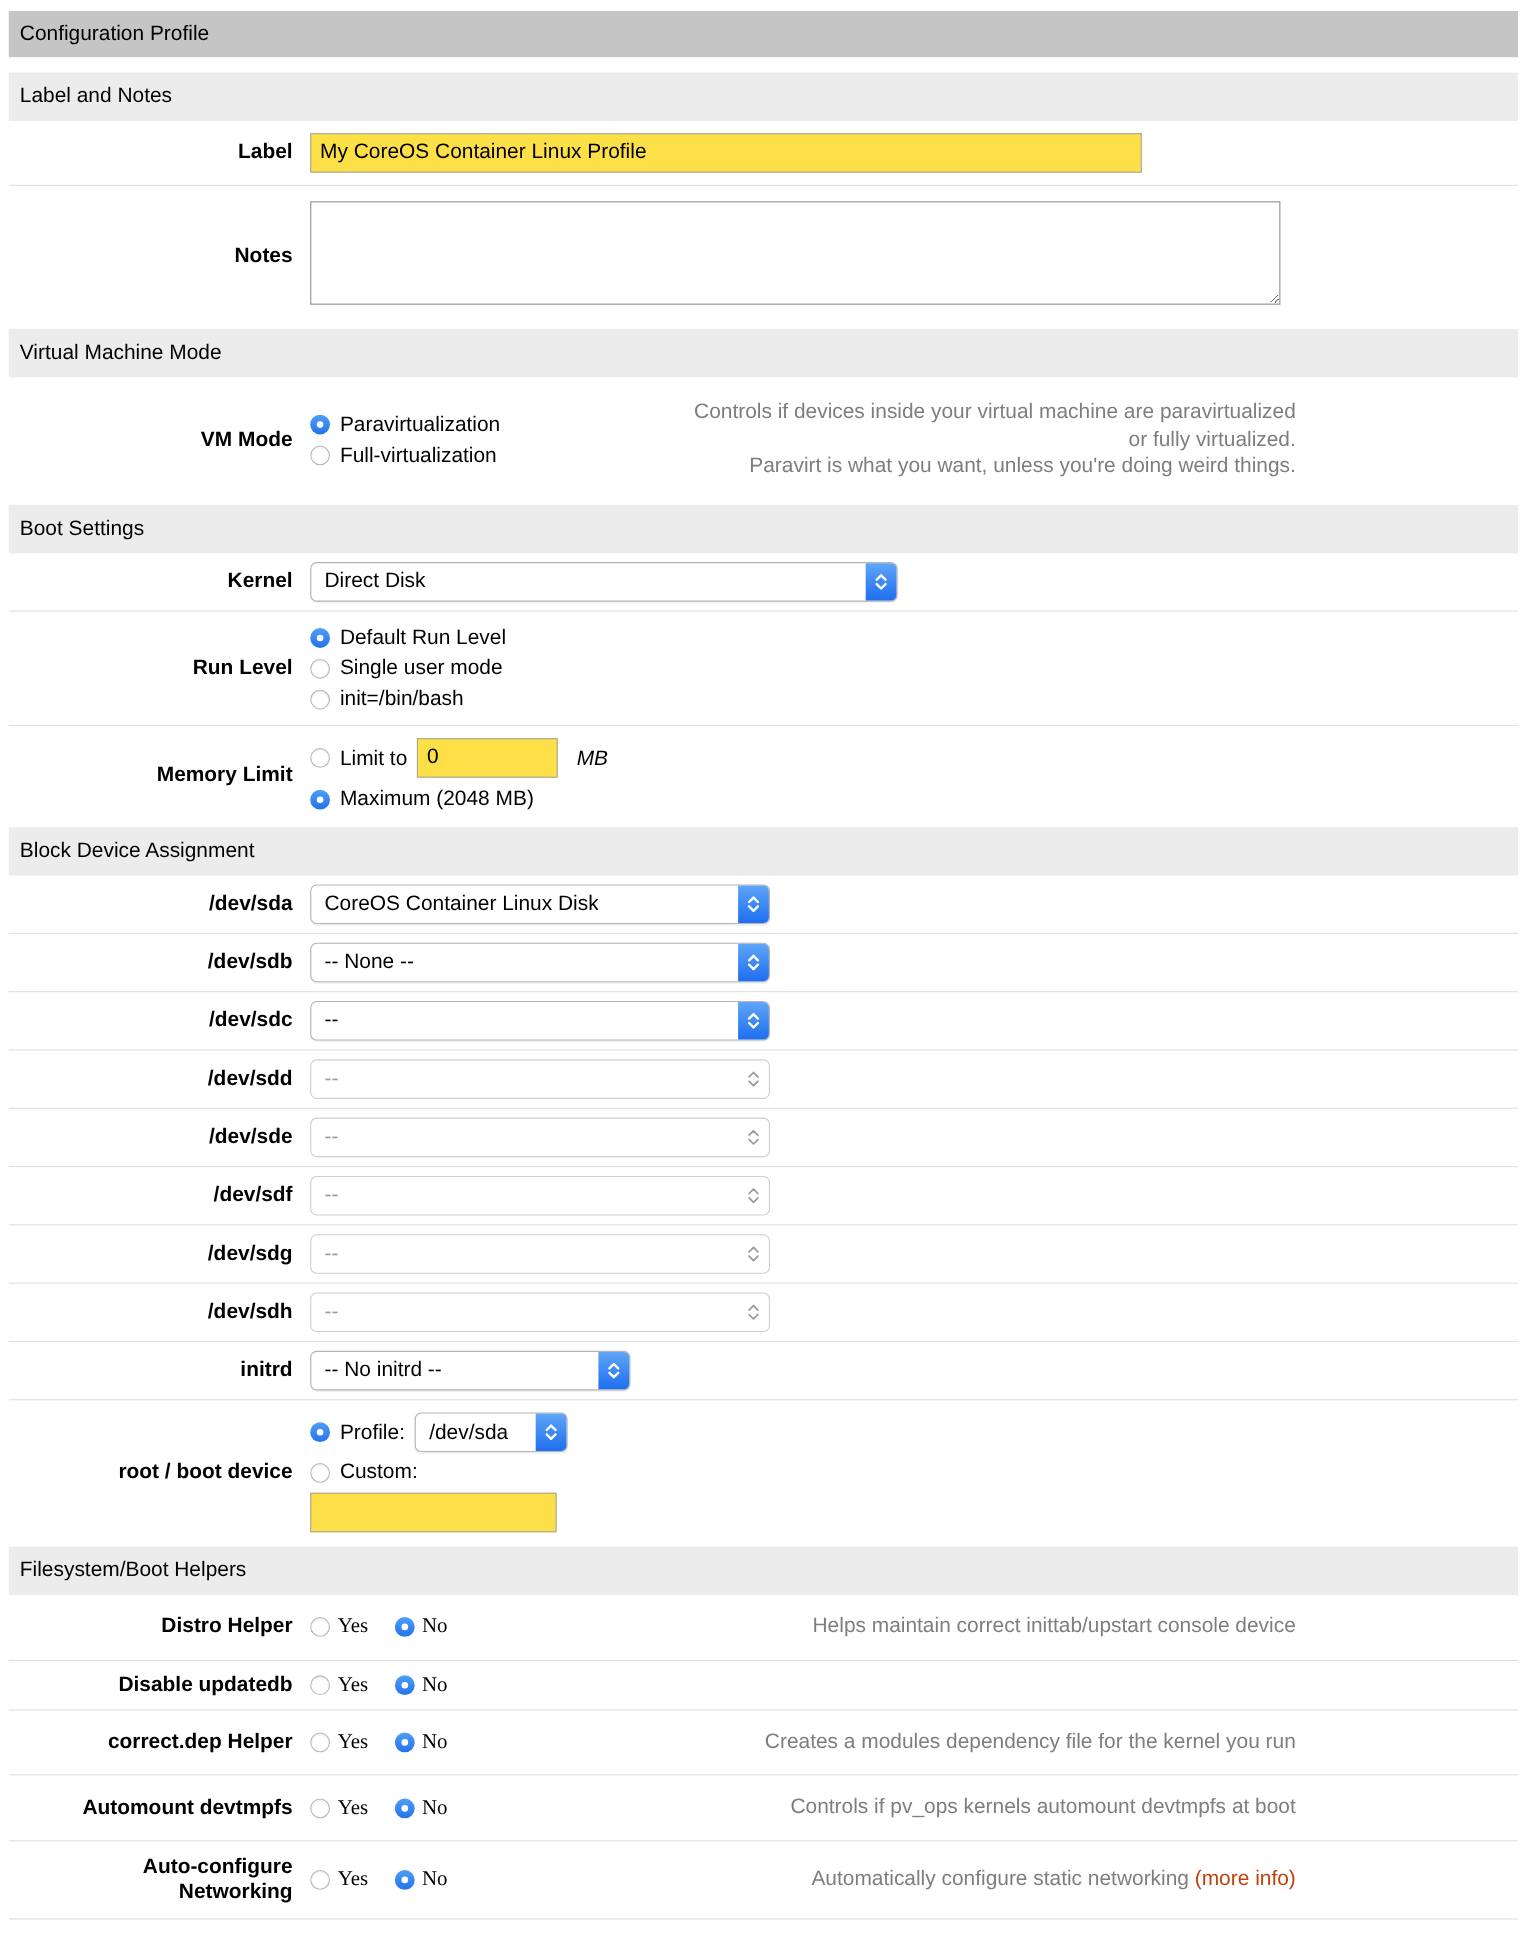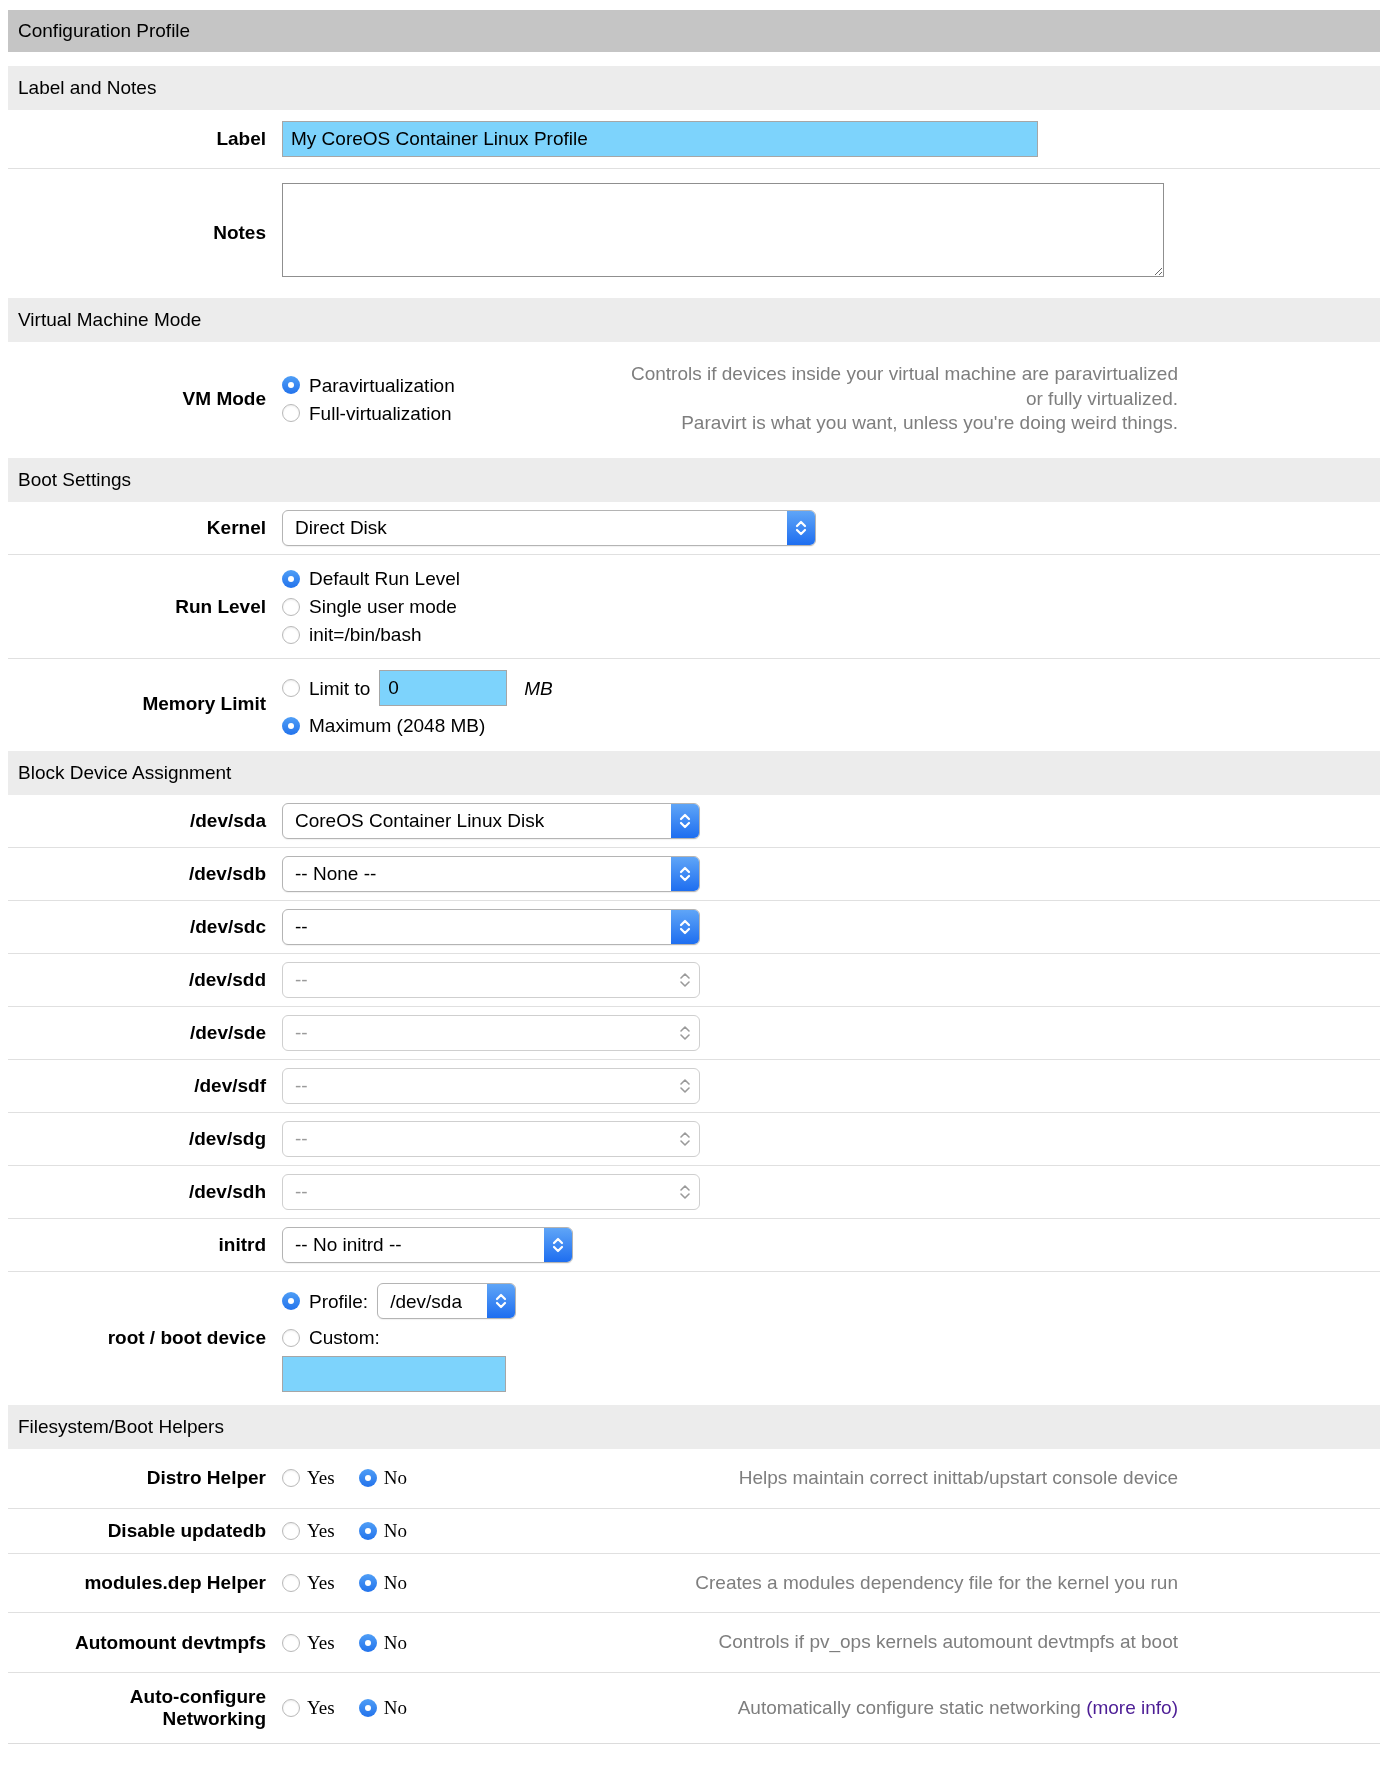--- a/index.html
+++ b/index.html
@@ -17,21 +17,21 @@
   .lbl .narrow{display:inline-block;max-width:165px;}
   .fld{padding-left:16px;}
   .fld.span2{grid-column:2 / 4;}
   .help{color:#7e7e7e;max-width:548px;padding:6px 0;line-height:1.3;text-align:right;}
 
   .pad-s{padding-top:8px;padding-bottom:8px;}
   .pad-m{padding-top:11px;padding-bottom:11px;}
   .pad-l{padding-top:14px;padding-bottom:14px;}
   .pad-xl{padding-top:13px;padding-bottom:13px;}
 
-  input.txt{height:36px;border:1px solid #a6a6a6;font-family:inherit;font-size:19px;padding:0 8px;box-sizing:border-box;background:#7dd3fc;color:#000;}
+  input.txt{height:36px;border:1px solid #a6a6a6;font-family:inherit;font-size:19px;padding:0 8px;box-sizing:border-box;background:#fde047;color:#000;}
   .label-input{width:756px;}
   .limit-input{width:128px;}
   .custom-input{width:224px;height:38px;}
   textarea.notes{width:882px;height:94px;border:1px solid #8f8f8f;resize:both;font-family:inherit;font-size:19px;box-sizing:border-box;}
 
   
   .sel{display:inline-flex;align-items:center;justify-content:space-between;height:36px;border:1px solid #b4b4b4;border-radius:6px;background:#fff;box-sizing:border-box;box-shadow:0 1px 1px rgba(0,0,0,0.06);vertical-align:middle;}
   .sel .sel-text{padding-left:12px;white-space:nowrap;overflow:hidden;}
   .sel .spin{flex:none;width:28px;height:34px;margin-right:0;border-radius:0 5px 5px 0;background:linear-gradient(#5fa5f7,#1e6ef0);display:flex;align-items:center;justify-content:center;}
   .sel.disabled{border-color:#cfcfcf;box-shadow:none;}
@@ -44,21 +44,21 @@
 
   
   .radio{display:inline-block;width:18px;height:18px;border-radius:50%;background:#fff;border:1px solid #b9b9b9;box-sizing:border-box;position:relative;flex:none;box-shadow:inset 0 1px 2px rgba(0,0,0,0.08);}
   .radio.on{border:0;background:linear-gradient(#4f9ef6,#2373ec);box-shadow:none;}
   .radio.on::after{content:"";position:absolute;left:6px;top:6px;width:6px;height:6px;border-radius:50%;background:#fff;}
   .optline{display:flex;align-items:center;gap:9px;line-height:25px;}
   .optstack{display:flex;flex-direction:column;gap:3px;}
   .inlineopts{display:flex;align-items:center;gap:7px;font-family:Liberation Serif, serif;}
   .inlineopts .gap{width:10px;}
 
-  a.infolink{color:#4c1d95;text-decoration:none;margin-top:44px;}
+  a.infolink{color:#c2410c;text-decoration:none;margin-top:44px;}
 
   .save-area{padding:36px 0 0 310px;}
 </style>
 </head>
 <body>
 
 <div class="page">
 
   <div class="titlebar">Configuration Profile</div>
 
@@ -346,21 +346,21 @@
           <span class="radio"></span>
           <span>Yes</span>
           <span class="gap"></span>
           <span class="radio on"></span>
           <span>No</span>
         </div>
       </div>
     </div>
 
     <div class="row pad-m">
-      <div class="lbl">modules.dep Helper</div>
+      <div class="lbl">correct.dep Helper</div>
       <div class="fld">
         <div class="inlineopts">
           <span class="radio"></span>
           <span>Yes</span>
           <span class="gap"></span>
           <span class="radio on"></span>
           <span>No</span>
         </div>
       </div>
       <div class="help">Creates a modules dependency file for the kernel you run</div>

